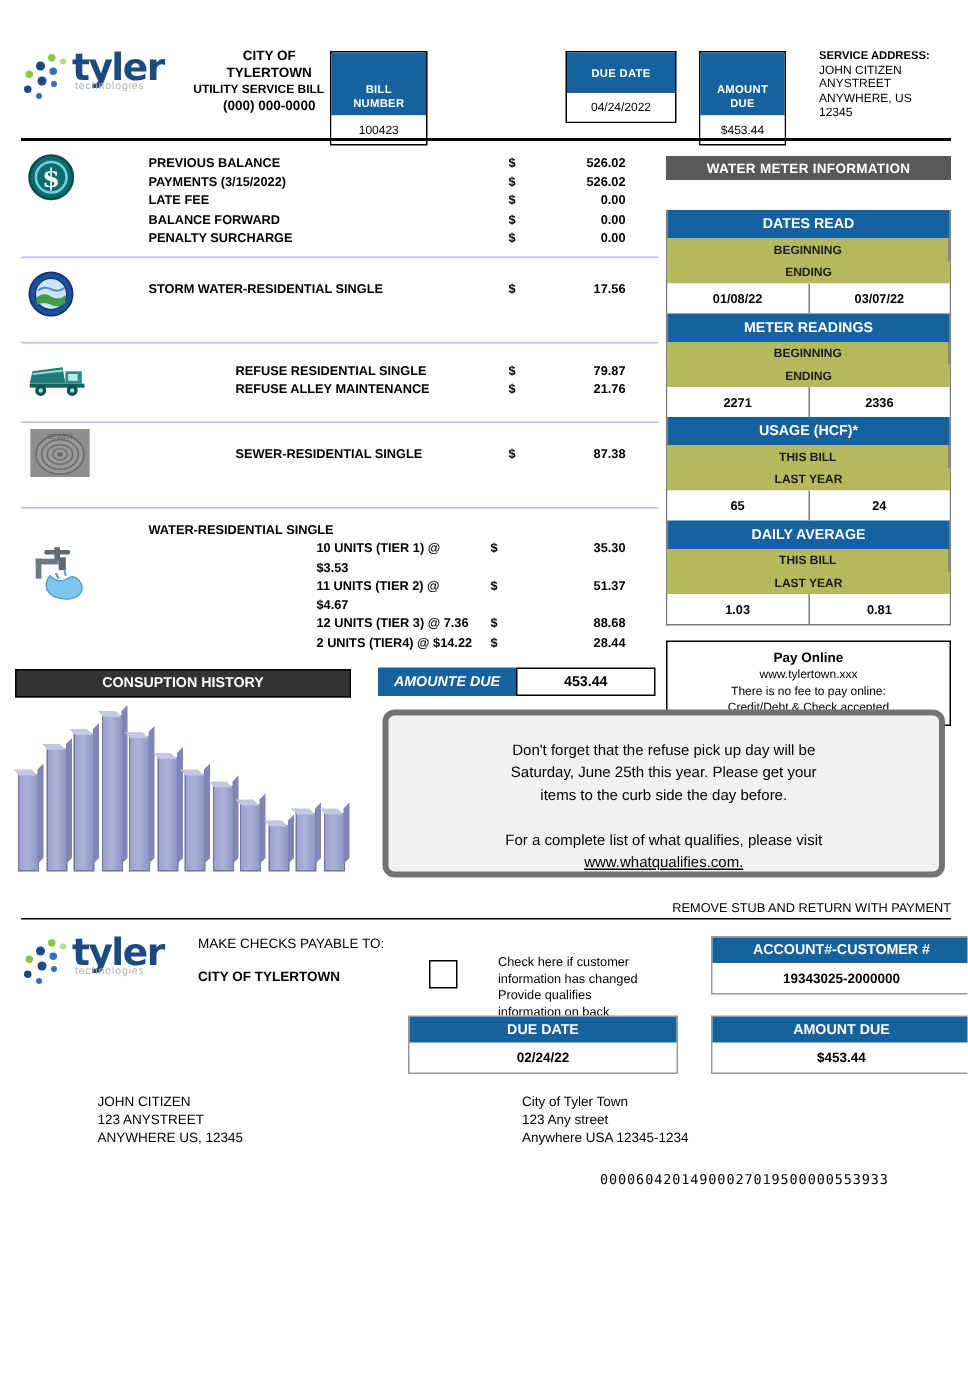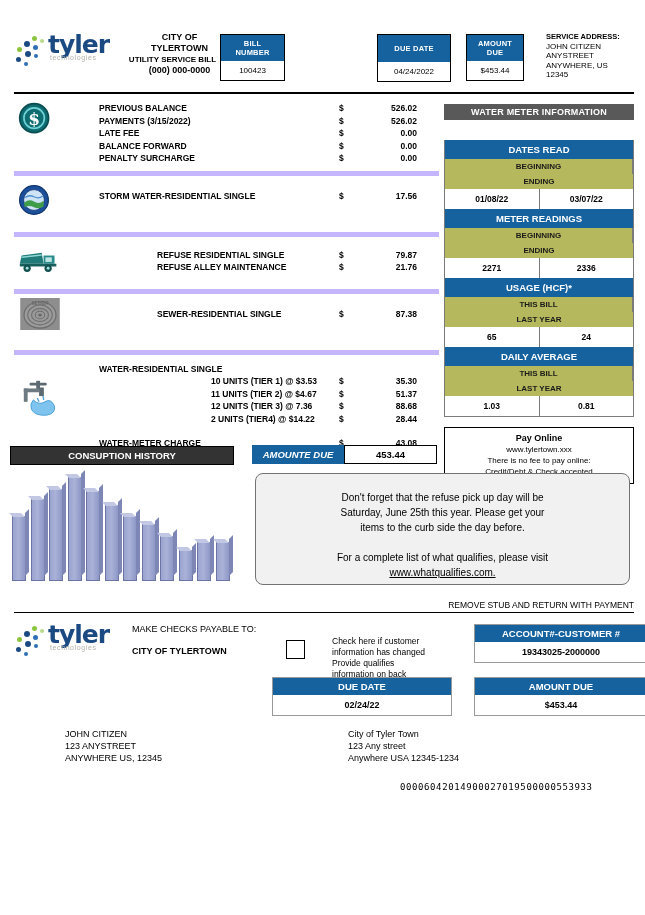--- a/index.html
+++ b/index.html
@@ -21,35 +21,35 @@
 
   
   .hdr{position:absolute;left:14px;top:30px;width:620px;height:58px;}
   .logobox{position:absolute;left:0;top:2px;width:115px;}
   .cityblk{position:absolute;left:118px;top:2px;width:95px;text-align:center;
     font-size:9px;font-weight:bold;line-height:11px;}
   .cityblk .util{font-size:8px;white-space:nowrap;margin-left:-14px;}
   .infoboxes{position:absolute;left:200px;top:0px;width:300px;height:56px;}
   .ibox{position:absolute;width:63px;border:1px solid #000;background:#fff;}
   .ibox .t{background:#15629f;color:#fff;font-size:7.5px;font-weight:bold;
-    text-align:center;padding:4px 0 4px;line-height:9px;letter-spacing:.2px;}
+    text-align:center;padding:20px 0 4px;line-height:9px;letter-spacing:.2px;}
   .ibox .v{font-size:8px;text-align:center;padding:5px 0 5px;background:#fff;}
   .svc{position:absolute;left:532px;top:2px;width:105px;font-size:8px;line-height:9.5px;}
   .svc b{font-size:7.5px;}
   .hline{position:absolute;left:14px;top:92px;width:620px;border-top:2px solid #000;}
 
   
   .charges{position:absolute;left:14px;top:96px;width:425px;}
-  .sep{border-top:5px solid #c4b5fd;}
+  .sep{border-top:1px solid #c4b5fd;}
   .citem{display:flex;align-items:baseline;font-size:8.5px;font-weight:bold;line-height:12.5px;margin-left:35px;}
   .citem .lbl{flex:1;}
   .citem .dol{width:26px;text-align:left;}
   .citem .amt{width:52px;text-align:right;padding-right:22px;}
   .ind{padding-left:58px;}
-  .ind2{padding-left:112px;}
+  .ind2{padding-left:112px;gap:12px;}
   .blk{padding:6px 0 6px 50px;position:relative;min-height:28px;}
   .ico{position:absolute;left:4px;top:6px;width:42px;height:34px;}
 
   
   .meter{position:absolute;left:444px;top:104px;width:190px;}
   .mtitle{background:#595959;color:#fff;font-size:9px;font-weight:bold;
     text-align:center;padding:3px 0;letter-spacing:.2px;}
   .mtbl{border:1px solid #7b7b7b;border-top:none;margin-top:20px;}
   .mband{background:#15629f;color:#fff;font-weight:bold;font-size:9.5px;
     text-align:center;padding:4px 0;}
@@ -77,21 +77,21 @@
   .bar:before{content:"";position:absolute;left:0;top:-4px;width:12px;height:4px;
     background:#c2c8e4;transform:skewX(45deg);transform-origin:left bottom;}
 
   .amtdue{position:absolute;left:252px;top:445px;width:185px;display:flex;}
   .amtdue .l{width:92px;background:#15629f;color:#fff;font-size:9.5px;font-weight:bold;
     text-align:center;padding:4px 0;font-style:italic;}
   .amtdue .r{flex:1;background:#fff;border:1px solid #000;font-size:9.5px;font-weight:bold;
     text-align:center;padding:3px 0;}
 
   .msgbox{position:absolute;left:255px;top:473px;width:375px;height:112px;
-    background:#f1f1f1;border:1px solid #737373;border-radius:8px;
+    background:#f1f1f1;border:4px solid #737373;border-radius:8px;
     font-size:10px;line-height:15px;text-align:center;padding-top:16px;
     box-sizing:border-box;}
   .msgbox .u{text-decoration:underline;}
 
   .stubline{position:absolute;left:14px;top:600px;width:620px;font-size:8.5px;text-align:right;}
   .stubrule{position:absolute;left:14px;top:612px;width:620px;border-top:1.5px solid #000;}
 
   .stub{position:absolute;left:14px;top:618px;width:620px;}
   .mcp{position:absolute;left:118px;top:0px;font-size:9px;font-weight:bold;line-height:22px;}
   .mcp .p1{font-weight:normal;}

